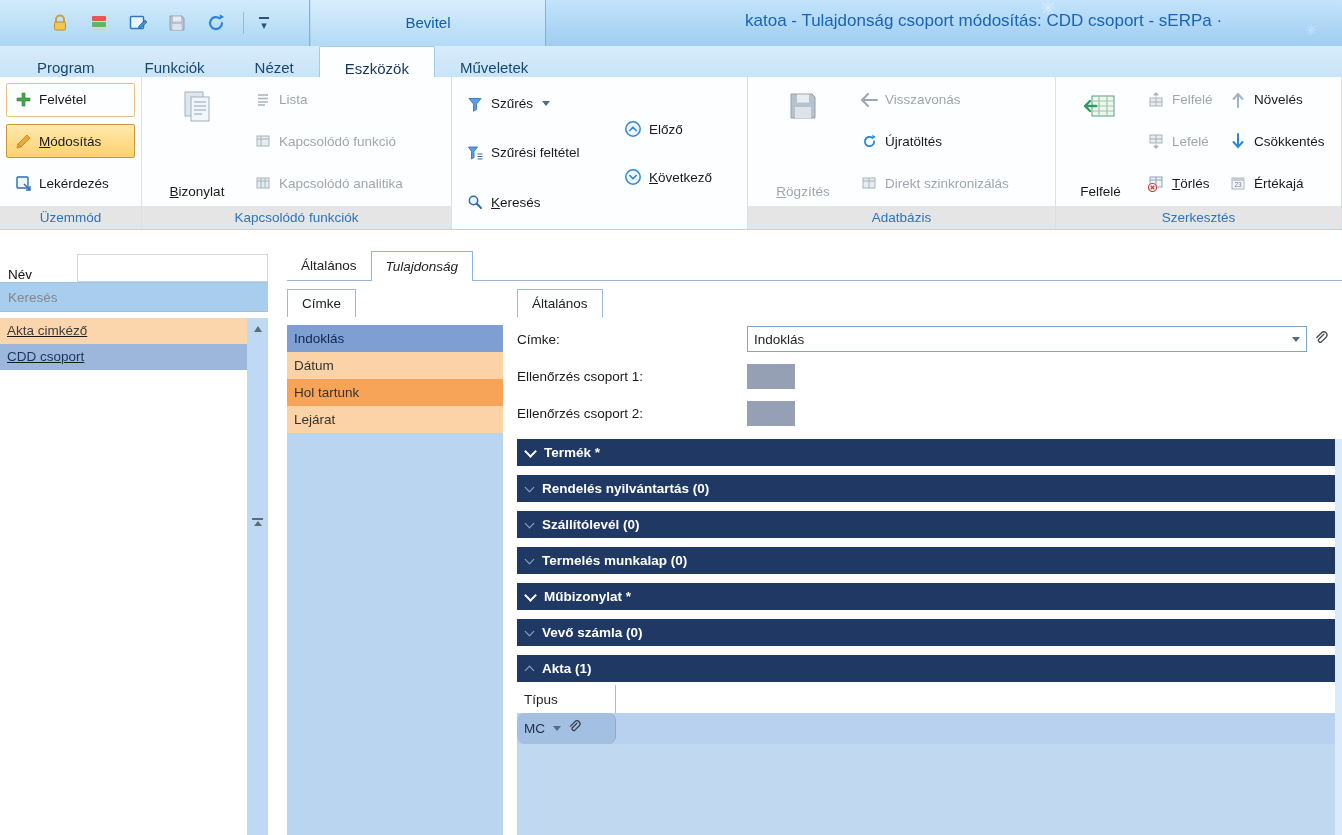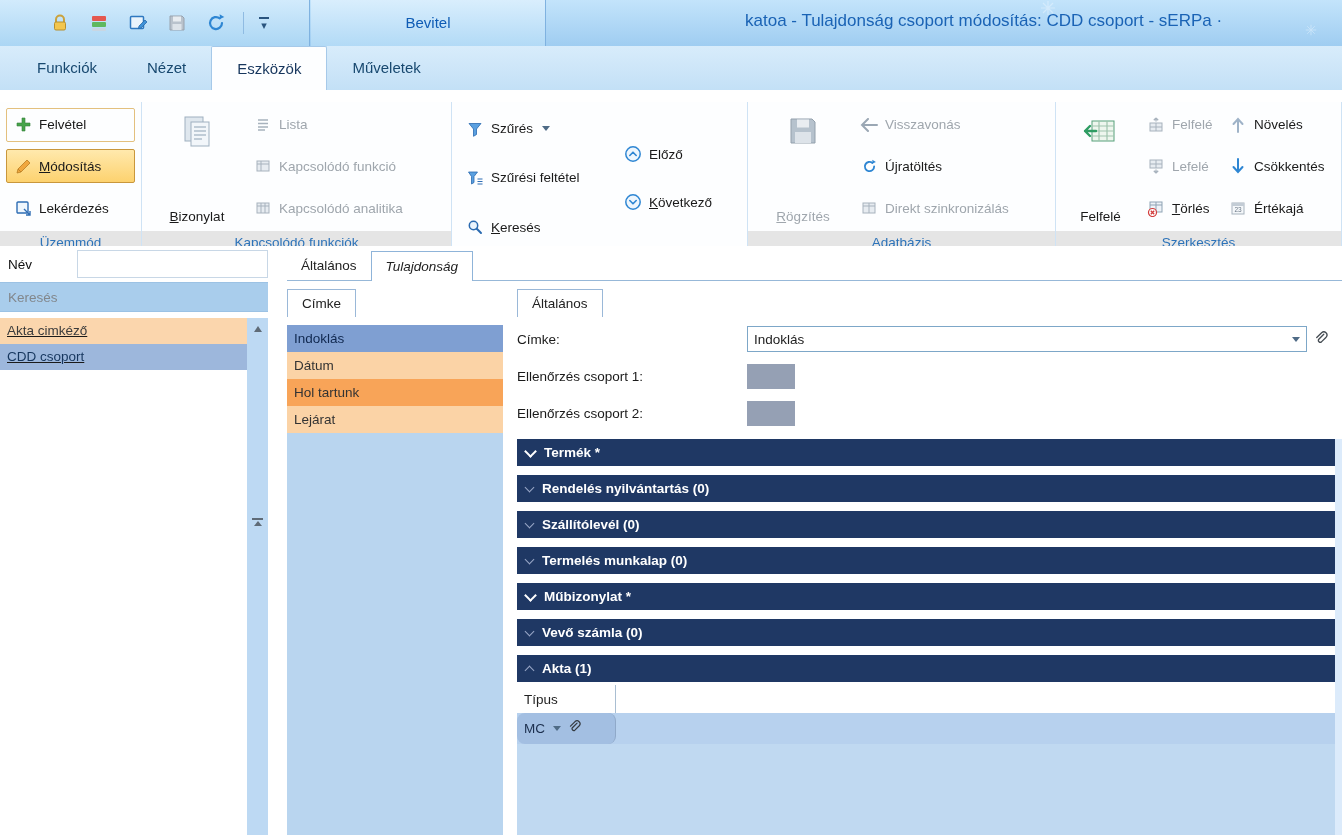--- a/index.html
+++ b/index.html
@@ -20,21 +20,21 @@
                background:linear-gradient(#d9eefd,#b2daf6);border-right:1px solid #7fb2e0;}
   .title-text{position:absolute;left:745px;top:11px;font-size:17px;color:#1a63b5;white-space:nowrap;}
   .flake{position:absolute;opacity:.45;}
   
   .rtabs{position:absolute;top:46px;left:0;right:0;height:44px;
          background:linear-gradient(#d8ecfb,#c3e0f6);display:flex;padding-left:12px;}
   .rtab{line-height:44px;padding:0 25px;font-size:15px;color:#17486f;cursor:default;}
   .rtab.active{background:#fdfeff;border:1px solid #a6c9e9;border-bottom:none;color:#17365d;
                border-radius:2px 2px 0 0;}
   
-  .ribbon{position:absolute;top:102px;left:0;right:0;height:152px;background:#fdfeff;
+  .ribbon{position:absolute;top:77px;left:0;right:0;height:152px;background:#fdfeff;
           display:flex;border-bottom:1px solid #b5d4ee;justify-content:flex-end;}
   .rgroup{display:flex;flex-direction:column;border-right:1px solid #cfe3f5;box-sizing:border-box;}
   .gbody{flex:1;display:flex;padding:2px 6px;min-height:0;}
   .glabel{height:23px;line-height:23px;text-align:center;background:#e5e5e5;color:#2d73b9;font-size:13.5px;}
   .g-uzemmod{width:142px;}
   .g-kapcsolodo{width:310px;}
   .g-navigacio{width:296px;}
   .g-adatbazis{width:308px;}
   .g-szerkesztes{flex:1;overflow:hidden;}
   .stack{flex-direction:column;justify-content:space-around;}
@@ -48,21 +48,21 @@
   .bigbtn{display:flex;flex-direction:column;align-items:center;justify-content:space-between;
           padding:8px 4px 4px;width:88px;font-size:13.5px;border:1px solid transparent;border-radius:2px;}
   .ric{display:inline-flex;align-items:center;justify-content:center;width:18px;height:18px;}
   .caret-small{display:inline-block;width:0;height:0;border-left:4px solid transparent;
                border-right:4px solid transparent;border-top:5px solid #4f6b86;margin-left:2px;}
   u{text-decoration:underline;}
   
   .workspace{position:absolute;top:246px;left:0;right:0;bottom:0;background:#fff;}
   
   .left-panel{position:absolute;left:0;top:0;width:268px;bottom:0;background:#fff;}
-  .nev-row{height:36px;display:flex;align-items:center;padding-left:8px;box-sizing:border-box;gap:28px;}
+  .nev-row{height:36px;display:flex;align-items:flex-end;padding-left:8px;box-sizing:border-box;gap:28px;}
   .nev-label{width:58px;font-size:13.5px;color:#111;}
   .nev-input{flex:1;height:28px;border:1px solid #c8d7e6;background:#fff;box-sizing:border-box;
              font-family:"Liberation Sans",sans-serif;font-size:13.5px;padding:0 6px;outline:none;}
   .search-input{display:block;width:268px;height:30px;background:#a9cdec;border:1px solid #9cc2e4;
                 border-left:none;border-right:none;padding:0 8px;font-size:13.5px;color:#333;
                 box-sizing:border-box;font-family:"Liberation Sans",sans-serif;outline:none;}
   .search-input::placeholder{color:#82878c;opacity:1;}
   .list-wrap{position:absolute;top:72px;left:0;right:0;bottom:0;display:flex;text-decoration:underline;}
   .list-items{flex:1;}
   .litem{height:26px;line-height:26px;padding-left:7px;font-size:13.5px;}
@@ -163,20 +163,21 @@
     <div class="title-text">katoa - Tulajdonság csoport módosítás: CDD csoport - sERPa ·</div>
     <svg class="flake" style="left:1040px;top:0px" width="16" height="16" viewBox="0 0 16 16">
         <path d="M8 1v14M1 8h14M3 3l10 10M13 3L3 13" stroke="#eef7ff" stroke-width="1.2"></path>
       </svg>
     <svg class="flake" style="left:1305px;top:24px" width="12" height="12" viewBox="0 0 16 16">
         <path d="M8 1v14M1 8h14M3 3l10 10M13 3L3 13" stroke="#eef7ff" stroke-width="1.2"></path>
       </svg>
   </div>
 
   <div class="rtabs">
+    <div class="rtab">Program</div>
     <div class="rtab">Funkciók</div>
     <div class="rtab">Nézet</div>
     <div class="rtab active">Eszközök</div>
     <div class="rtab">Műveletek</div>
   </div>
 
   <div class="ribbon">
 
     <div class="rgroup g-uzemmod">
       <div class="gbody stack">

